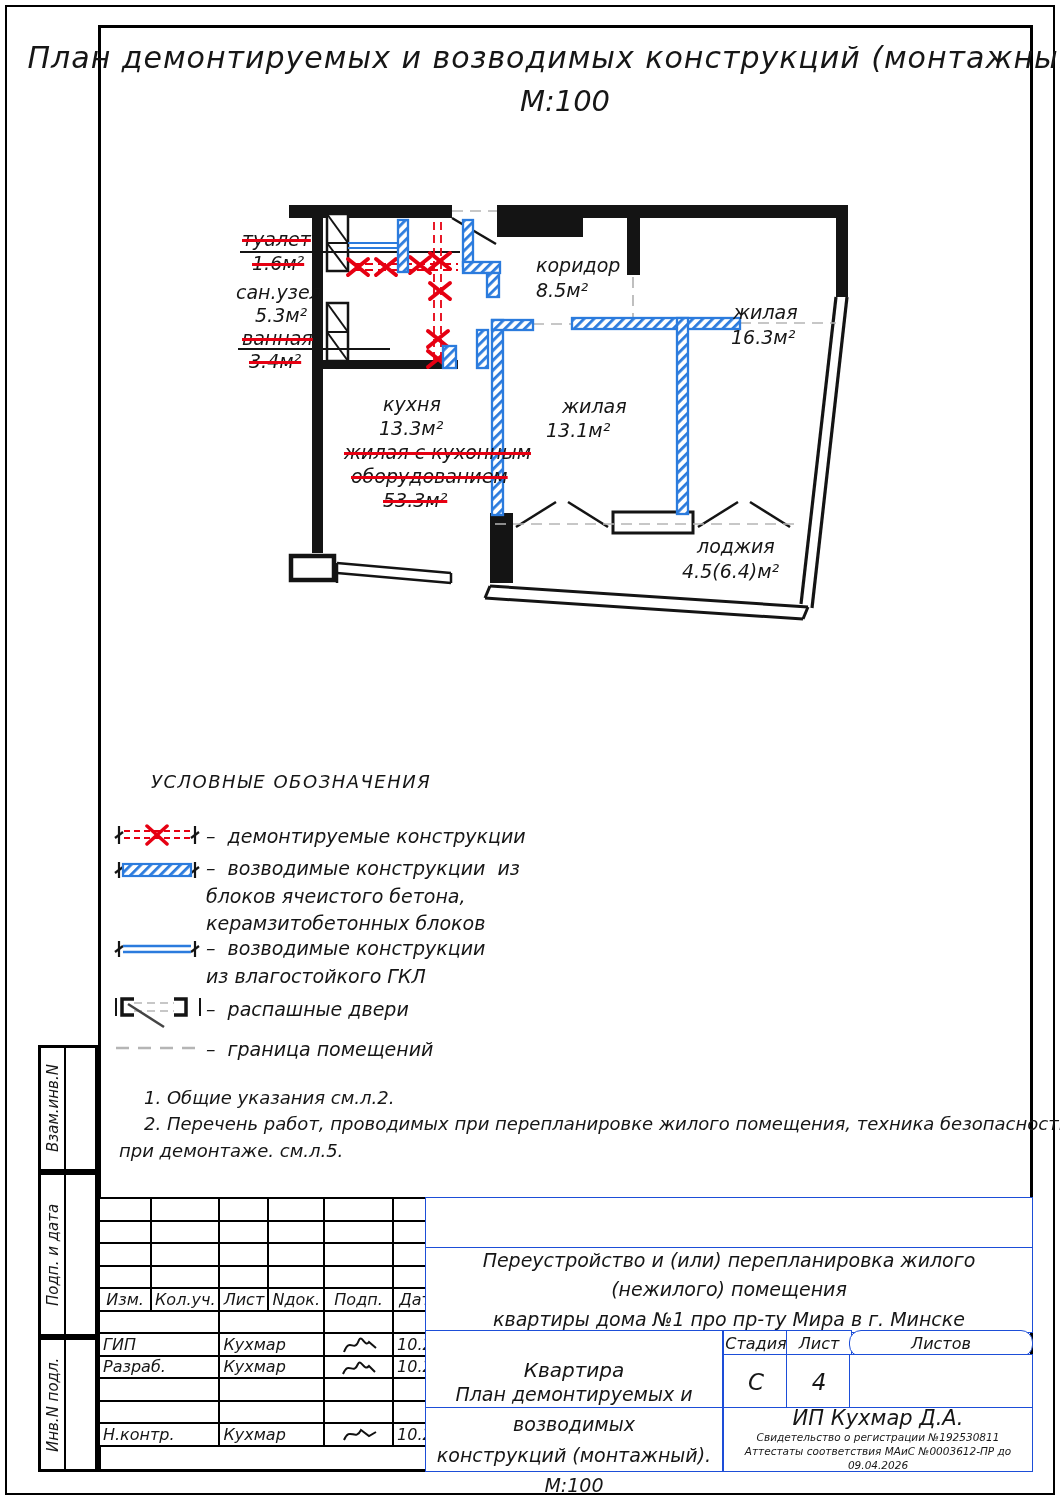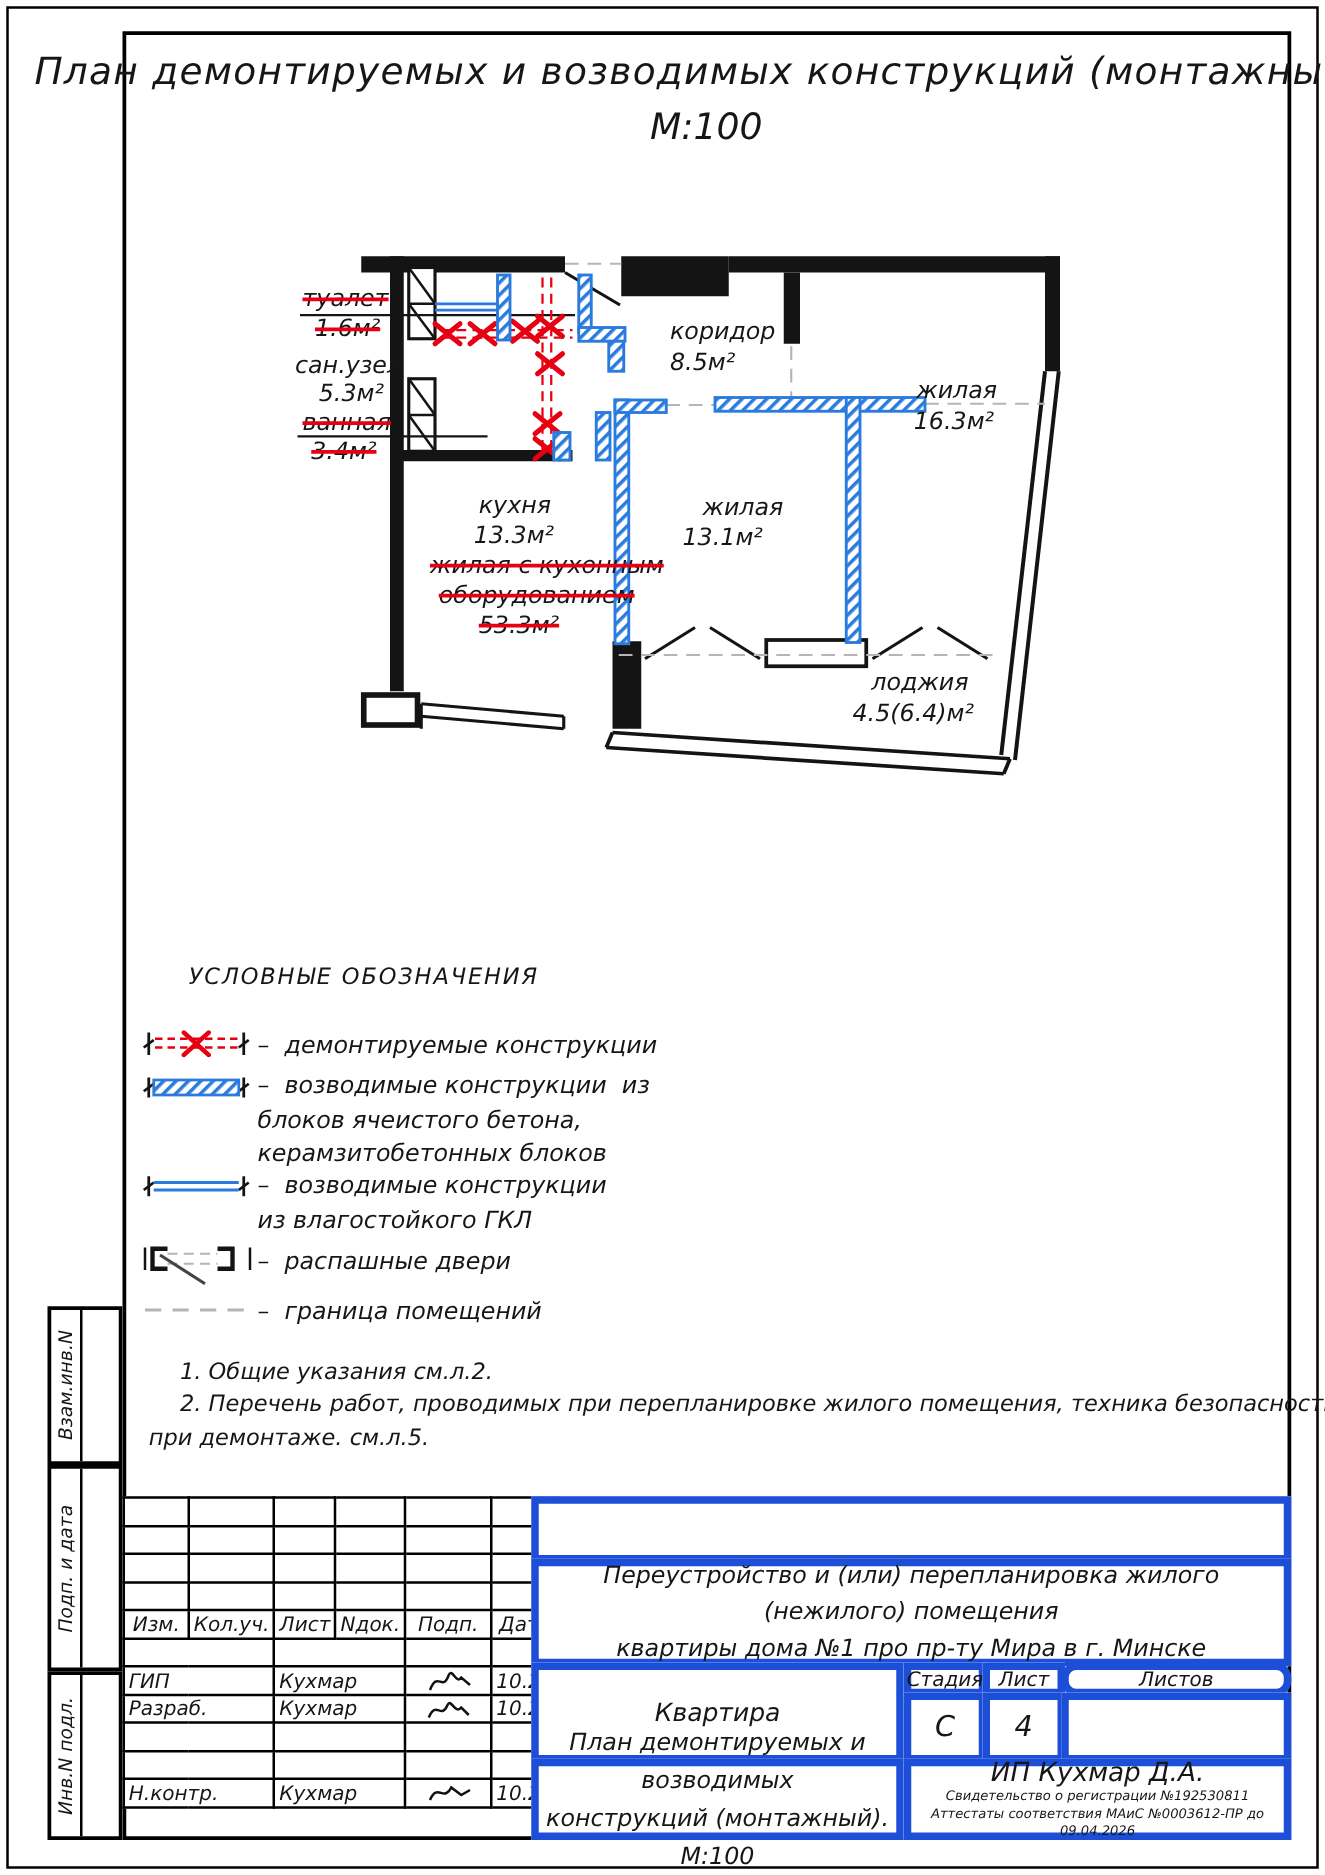--- a/index.html
+++ b/index.html
@@ -9,21 +9,21 @@
   .frame{position:absolute;left:98px;top:25px;width:935px;height:1447px;border:3.5px solid #000;box-sizing:border-box;}
   .plan-svg{position:absolute;left:0;top:0;}
   .title1{position:absolute;left:565px;top:40px;transform:translateX(-50%);font-size:30px;letter-spacing:1px;white-space:nowrap;}
   .title2{position:absolute;left:565px;top:84px;transform:translateX(-50%);font-size:29px;white-space:nowrap;}
   .lbl{position:absolute;font-size:19px;line-height:1.05;white-space:nowrap;}
   .struck{text-decoration:line-through;text-decoration-color:#e60012;text-decoration-thickness:2.5px;font-style:italic;}
   .leg-head{position:absolute;left:119px;top:771px;font-size:18px;letter-spacing:1.5px;white-space:nowrap;margin-left:32px;}
   .leg-sym{position:absolute;}
   .leg-txt{position:absolute;font-size:19px;white-space:pre;}
   .note{position:absolute;font-size:18px;white-space:pre;}
-  .cell{position:absolute;border:6px solid #1d4ed8;box-sizing:border-box;display:flex;flex-direction:column;
+  .cell{position:absolute;border:1px solid #1d4ed8;box-sizing:border-box;display:flex;flex-direction:column;
         align-items:center;justify-content:center;text-align:center;background:#fff;}
   .doc-title{font-size:19px;line-height:1.55;}
   .obj{font-size:20px;}
   .hdr-sm{font-size:16px;}
   .val-lg{font-size:23px;}
   .sheet-title{font-size:19px;line-height:1.6;}
   .company{font-size:21px;line-height:1.1;}
   .cert{font-size:10.5px;line-height:1.35;font-style:italic;}
   .sig-table{position:absolute;left:98px;top:1197px;border-collapse:collapse;table-layout:fixed;background:#fff;}
   .sig-table td{border:2.5px solid #000;height:20.5px;padding:0 3px;font-size:16px;overflow:hidden;white-space:nowrap;}

